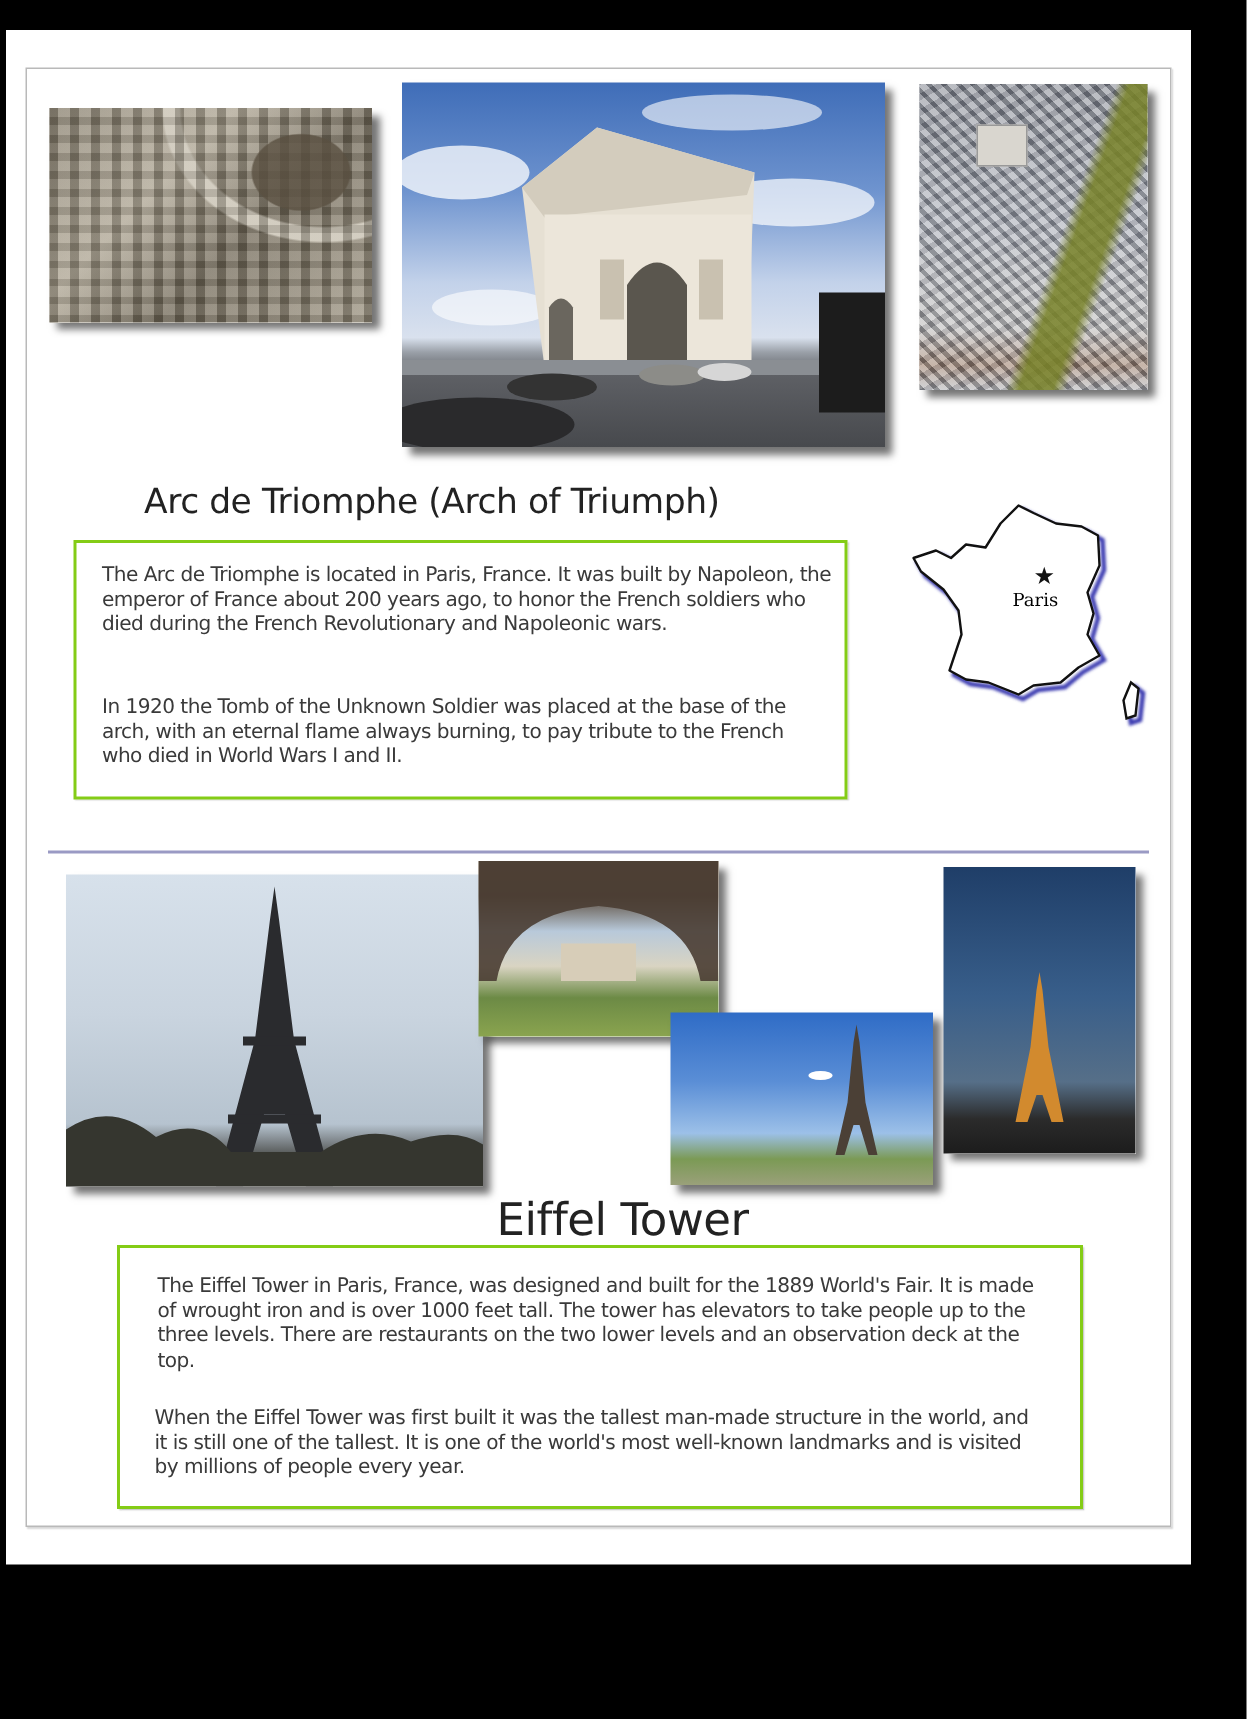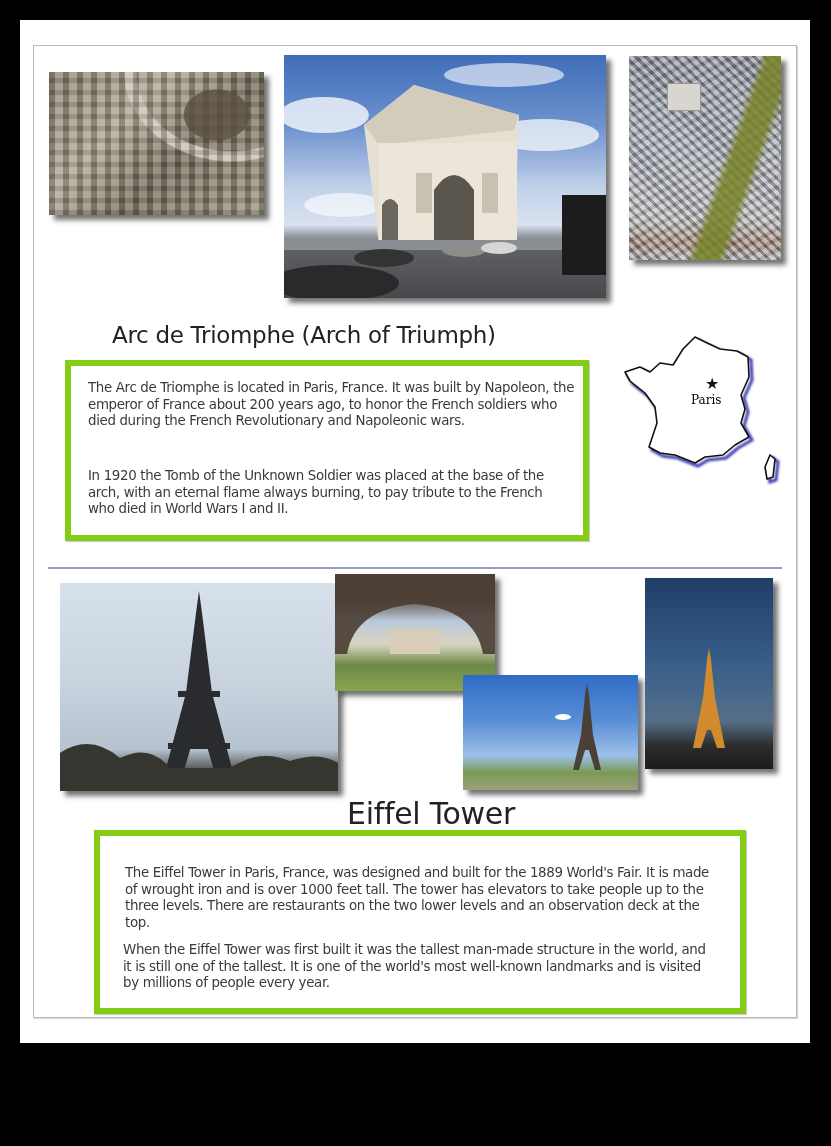--- a/index.html
+++ b/index.html
@@ -1,24 +1,24 @@
 <!DOCTYPE html>
 <html><head>
 <meta charset="utf-8">
 <style>
   html, body { margin:0; padding:0; }
   body { width:831px; height:1146px; background:#000; position:relative; overflow:hidden;
          font-family:"DejaVu Sans", sans-serif; }
-  .page { position:absolute; left:20px; top:20px; width:790px; height:1023px; background:#fff; }
+  .page { position:absolute; left:4px; top:20px; width:790px; height:1023px; background:#fff; }
   .frame { position:absolute; left:13px; top:25px; width:762px; height:971px;
            border:1px solid #b9b9b9; box-shadow:1px 1px 1px #d8d8d8; }
   .photo { position:absolute; box-shadow:5px 5px 5px rgba(0,0,0,0.55); overflow:hidden; }
   .heading { position:absolute; color:#222; font-weight:normal; white-space:nowrap;
              font-family:"DejaVu Sans", sans-serif; letter-spacing:-0.3px; }
-  .textbox { position:absolute; border:6px solid #84cc16; background:#fff; box-shadow:1px 1px 1px #ccc; }
+  .textbox { position:absolute; border:2px solid #84cc16; background:#fff; box-shadow:1px 1px 1px #ccc; }
   .textbox p { margin:0; color:#3a3a3a; font-size:13.4px; line-height:16.5px; letter-spacing:-0.35px;
                font-family:"DejaVu Sans", sans-serif; }
   .divider { position:absolute; left:28px; width:734px; top:547px; height:2px; background:#9a9ac4; }
   .map { position:absolute; }
 </style>
 </head>
 <body>
 
 <div class="page">
   <div class="frame"></div>
@@ -120,16 +120,16 @@
   <div class="photo" style="left:625px;top:558px;width:128px;height:191px;
        background:linear-gradient(180deg,#1f3e68 0%,#385e8a 45%,#566f88 75%,#2b2b2b 88%,#1c1c1c 100%);">
     <svg width="128" height="191" viewBox="0 0 128 191">
       <polygon points="64,70 66,82 70,120 80,170 72,170 66,152 62,152 56,170 48,170 58,120 62,82" fill="#d28a2e"></polygon>
     </svg>
   </div>
 
   <div class="heading" style="left:327px;top:776px;font-size:30px;">Eiffel Tower</div>
 
   <div class="textbox" style="left:74px;top:810px;width:640px;height:172px;">
-    <p style="position:absolute;left:25px;top:18px;width:600px;margin-top:11px;">The Eiffel Tower in Paris, France, was designed and built for the 1889 World's Fair.  It is made of wrought iron and is over 1000 feet tall.  The tower has elevators to take people up to the three levels.  There are restaurants on the two lower levels and an observation deck at the top.</p>
+    <p style="position:absolute;left:25px;top:18px;width:600px;">The Eiffel Tower in Paris, France, was designed and built for the 1889 World's Fair.  It is made of wrought iron and is over 1000 feet tall.  The tower has elevators to take people up to the three levels.  There are restaurants on the two lower levels and an observation deck at the top.</p>
     <p style="position:absolute;left:23px;top:106px;width:590px;">When the Eiffel Tower was first built it was the tallest man-made structure in the world, and it is still one of the tallest.  It is one of the world's most well-known landmarks and is visited by millions of people every year.</p>
   </div>
 </div>
 
 </body></html>

